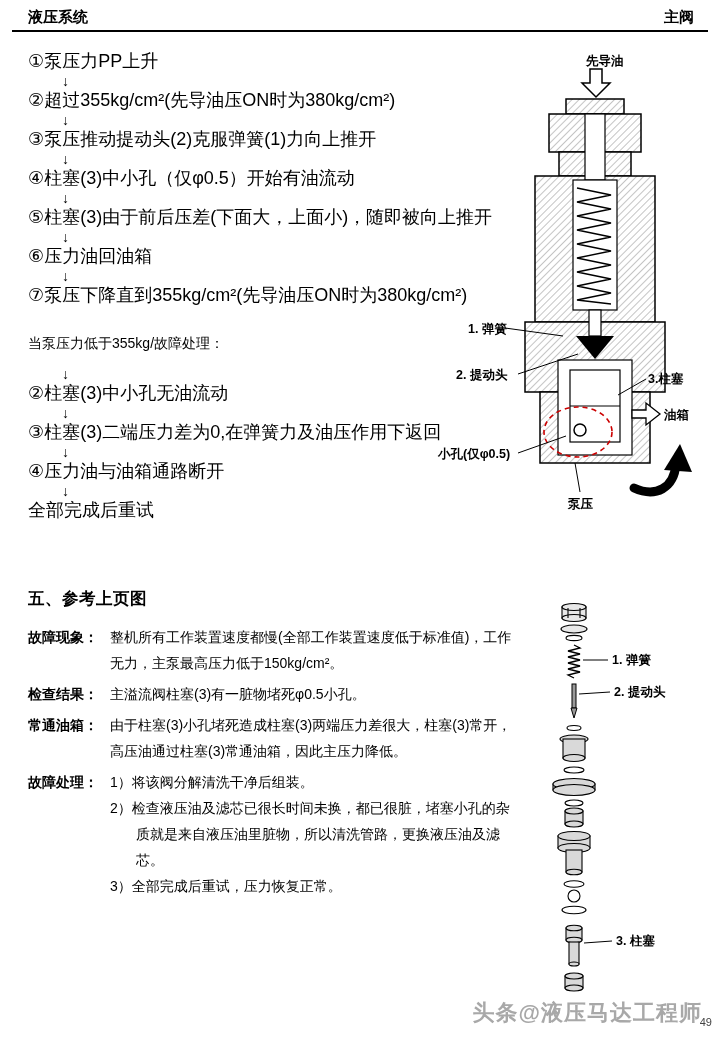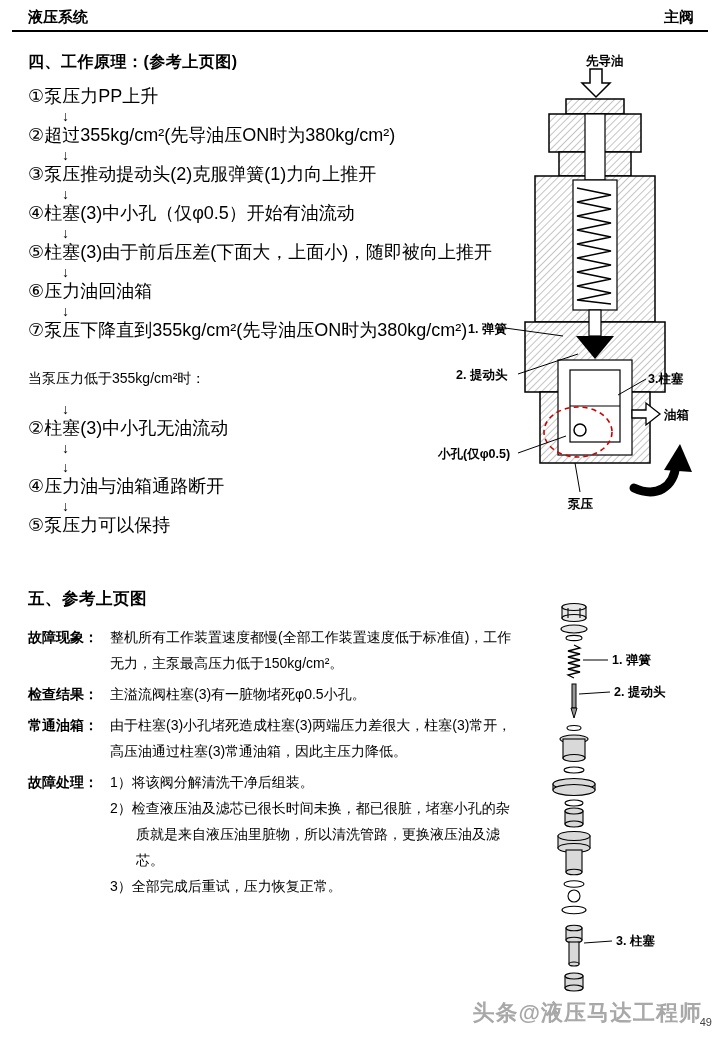--- a/index.html
+++ b/index.html
@@ -48,45 +48,45 @@
 </head>
 <body>
 
 <div class="header">
   <span>液压系统</span>
   <span>主阀</span>
 </div>
 <div class="header-rule"></div>
 
 <div class="sec1">
-  <div class="sec1-title">四、工作原理：(参考上页图)</div>
 
   <div class="step">①泵压力PP上升</div>
   <div class="flow-arrow">↓</div>
   <div class="step">②超过355kg/cm²(先导油压ON时为380kg/cm²)</div>
   <div class="flow-arrow">↓</div>
   <div class="step">③泵压推动提动头(2)克服弹簧(1)力向上推开</div>
   <div class="flow-arrow">↓</div>
   <div class="step">④柱塞(3)中小孔（仅φ0.5）开始有油流动</div>
   <div class="flow-arrow">↓</div>
   <div class="step">⑤柱塞(3)由于前后压差(下面大，上面小)，随即被向上推开</div>
   <div class="flow-arrow">↓</div>
   <div class="step">⑥压力油回油箱</div>
   <div class="flow-arrow">↓</div>
   <div class="step">⑦泵压下降直到355kg/cm²(先导油压ON时为380kg/cm²)</div>
 
-  <div class="subheading">当泵压力低于355kg/cm²时：</div>
+  <div class="subheading">当泵压力低于355kg/故障处理：</div>
 
   <div class="flow-arrow">↓</div>
   <div class="step">②柱塞(3)中小孔无油流动</div>
   <div class="flow-arrow">↓</div>
+  <div class="step">③柱塞(3)二端压力差为0,在弹簧力及油压作用下返回</div>
   <div class="flow-arrow">↓</div>
   <div class="step">④压力油与油箱通路断开</div>
   <div class="flow-arrow">↓</div>
-  <div class="step">⑤泵压力可以保持</div>
+  <div class="step">全部完成后重试</div>
 </div>
 
 <div class="sec2">
   <div class="sec2-title">五、参考上页图</div>
 
   <div class="fault-item">
     <span class="f-label">故障现象：</span>
     <span class="f-text">整机所有工作装置速度都慢(全部工作装置速度低于标准值)，工作无力，主泵最高压力低于150kg/cm²。</span>
   </div>
   <div class="fault-item">

